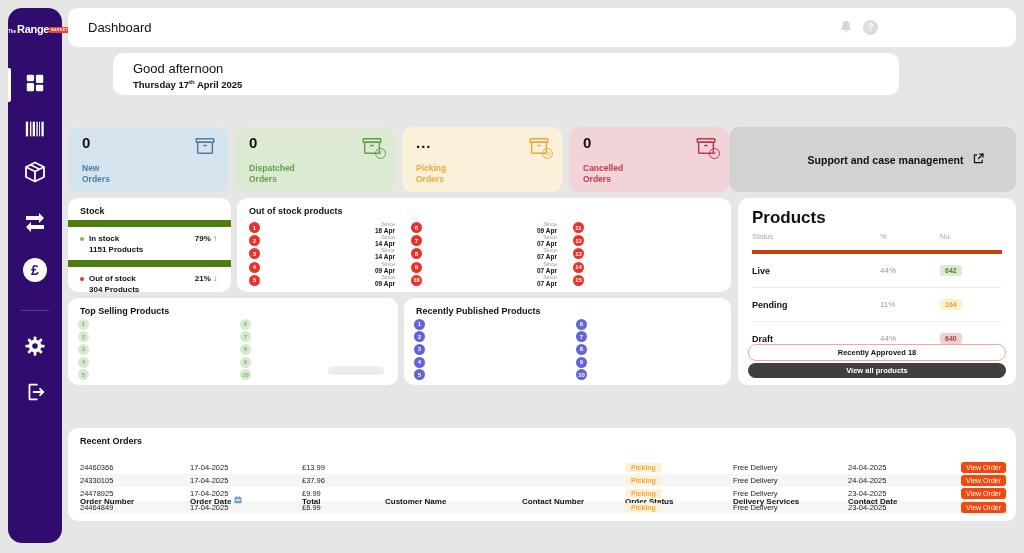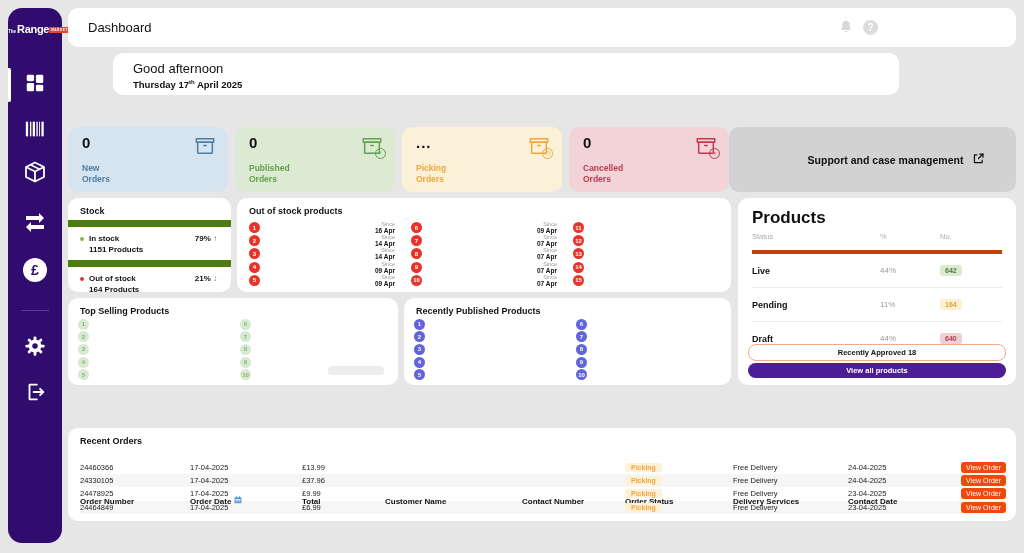--- a/index.html
+++ b/index.html
@@ -72,21 +72,21 @@
   .prod-card{left:738px;top:198px;width:278px;height:187px;}
   .prod-title{position:absolute;left:14px;top:10px;font-size:17px;font-weight:bold;}
   .prod-table{position:absolute;left:14px;right:14px;top:30px;}
   .p-head{display:grid;grid-template-columns:128px 60px 1fr;font-size:7.5px;color:#aaa;padding:4px 0 9px;border-bottom:4px solid #c2410c;}
   .p-row{display:grid;grid-template-columns:128px 60px 1fr;align-items:center;height:33px;border-bottom:1px solid #ececec;}
   .p-status{font-size:9px;font-weight:bold;}
   .p-pct{font-size:8px;color:#999;}
   .p-badge{justify-self:start;font-size:7px;font-weight:bold;padding:2px 5px;border-radius:3px;}
   .prod-btn-outline{position:absolute;left:10px;right:10px;top:146px;height:15px;border:1px solid #f5a88e;border-radius:8px;
                     background:#fff;display:flex;align-items:center;justify-content:center;font-size:7.5px;font-weight:bold;color:#111;cursor:pointer;}
-  .prod-btn-solid{position:absolute;left:10px;right:10px;top:165px;height:15px;border-radius:8px;background:#4c1d95;color:#fff;
+  .prod-btn-solid{position:absolute;left:10px;right:10px;top:165px;height:15px;border-radius:8px;background:#404040;color:#fff;
                   display:flex;align-items:center;justify-content:center;font-size:7.5px;font-weight:bold;cursor:pointer;}
 
   
   .ts-card{left:68px;top:298px;width:330px;height:87px;}
   .rp-card{left:404px;top:298px;width:327px;height:87px;}
   .list-grid{position:absolute;left:10px;top:20px;right:10px;bottom:4px;display:grid;
              grid-template-columns:162px 1fr;grid-template-rows:repeat(5,1fr);grid-auto-flow:column;}
   .list-item{display:flex;align-items:center;}
   .ts-card .num-circle{background:#d8e9d1;color:#7fb573;}
   .rp-card .num-circle{background:#6164da;color:#fff;}
@@ -227,21 +227,21 @@
           <div class="stat-value">0</div>
           <div class="stat-icon" style="color: rgb(97, 161, 75);">
             <svg width="22" height="22" viewBox="0 0 24 24" fill="none" stroke="currentColor" stroke-width="1.6" stroke-linejoin="round">
               <rect x="4" y="8" width="16" height="12" rx="1"></rect>
               <path d="M2.5 4 H21.5 V8 H2.5 Z"></path>
               <path d="M10 11.5 H14"></path>
             </svg>
             <span class="stat-overlay">✓</span>
           </div>
           <div class="stat-label" style="color: rgb(97, 161, 75);">
-            <div>Published</div>
+            <div>Dispatched</div>
             <div>Orders</div>
           </div>
         </div>
 
         <div class="stat-card" style="background: rgb(251, 241, 216);">
           <div class="stat-value">...</div>
           <div class="stat-icon" style="color: rgb(234, 168, 61);">
             <svg width="22" height="22" viewBox="0 0 24 24" fill="none" stroke="currentColor" stroke-width="1.6" stroke-linejoin="round">
               <rect x="4" y="8" width="16" height="12" rx="1"></rect>
               <path d="M2.5 4 H21.5 V8 H2.5 Z"></path>
@@ -290,21 +290,21 @@
         <div class="stock-row">
           <span class="dot" style="background: rgb(118, 192, 67);"></span>
           <span class="s-label">In stock</span>
           <span class="s-sub">1151 Products</span>
           <span class="s-pct"><span>79%</span> <span class="s-arrow" style="color: rgb(78, 168, 60);">↑</span></span>
         </div>
 
         <div class="stock-row">
           <span class="dot" style="background: rgb(232, 51, 43);"></span>
           <span class="s-label">Out of stock</span>
-          <span class="s-sub">164 Products</span>
+          <span class="s-sub">304 Products</span>
           <span class="s-pct"><span>21%</span> <span class="s-arrow" style="color: rgb(212, 58, 58);">↓</span></span>
         </div>
       </div>
   </div>
 
   <div class="card oos-card">
     <div class="panel-title">Out of stock products</div>
     <div class="oos-grid">
 
         <div class="oos-item">

